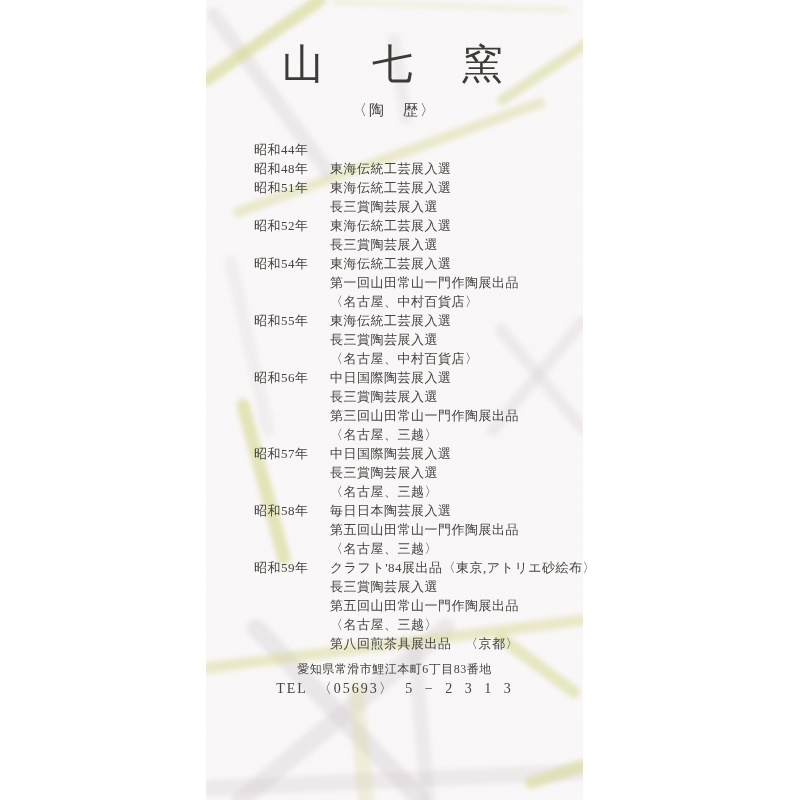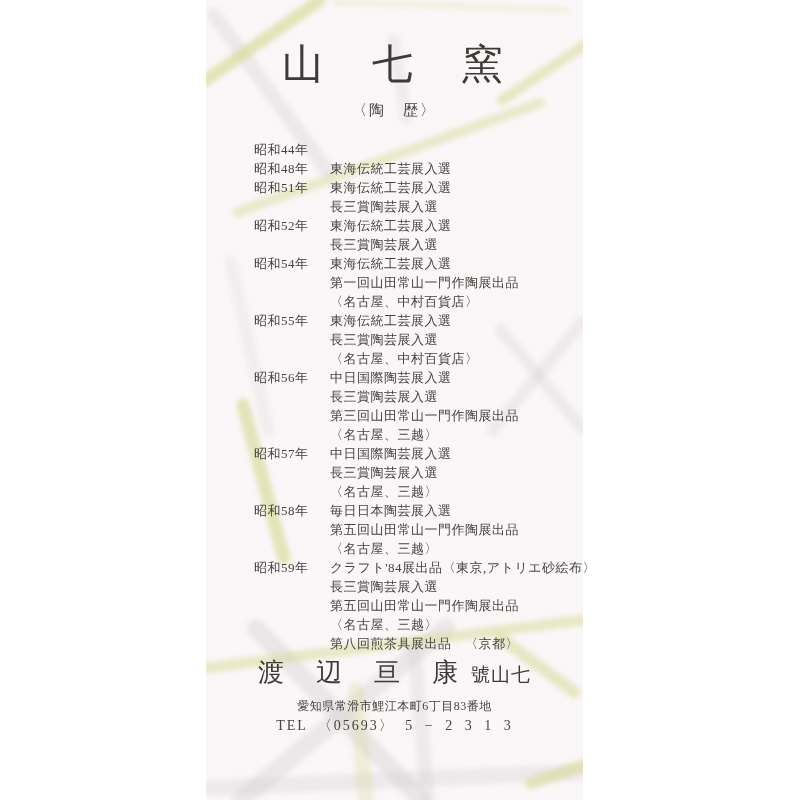--- a/index.html
+++ b/index.html
@@ -220,22 +220,19 @@
           <div class="event-list">
             <div class="event-line">クラフト'84展出品〈東京,アトリエ砂絵布〉</div>
             <div class="event-line">長三賞陶芸展入選</div>
             <div class="event-line">第五回山田常山一門作陶展出品</div>
             <div class="event-line">〈名古屋、三越〉</div>
             <div class="event-line">第八回煎茶具展出品　〈京都〉</div>
           </div>
         </div>
       </div>
 
-    <div class="signature-line">
-      <span class="artist-name">渡　辺　亘　康</span><span class="artist-art-name">號山七</span>
-    </div>
 
     <div class="address-line">愛知県常滑市鯉江本町6丁目83番地</div>
 
     <div class="tel-line">TEL 〈05693〉 5 − 2 3 1 3</div>
 
   </div>
 </div>
 
 </body></html>

